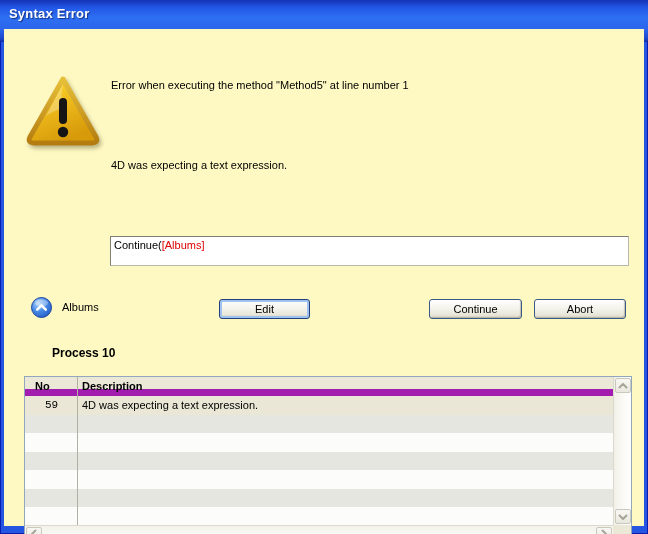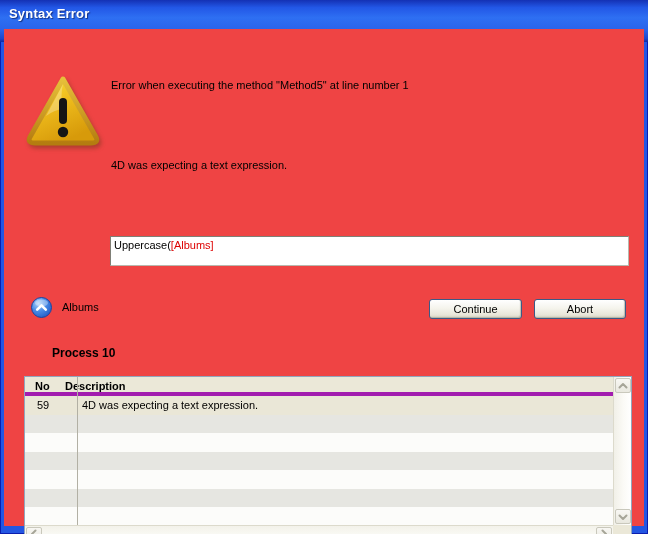--- a/index.html
+++ b/index.html
@@ -17,21 +17,21 @@
     background:linear-gradient(180deg,#1431b4 0%, #2257e6 18%, #2e6ff2 42%, #2a64ea 70%, #1c46cc 92%, #122aa0 100%);
   }
   .titlebar .title {
     position:absolute; left:9px; top:6px;
     font-size:13px; font-weight:bold; color:#ffffff;
     text-shadow:1px 1px 1px rgba(0,0,40,0.55);
     letter-spacing:0.2px;
   }
   .content {
     position:absolute; left:4px; top:29px; width:640px; height:497px;
-    background:#ef4444;
+    background:#fef9c3;
   }
 
   
   .warn-icon { position:absolute; left:20px; top:45px; width:78px; height:76px;
     filter:drop-shadow(2px 3px 2px rgba(60,50,10,0.35)); }
 
   .msg { position:absolute; font-size:11px; color:#000; }
   #msg1 { left:107px; top:50px; width:480px; }
   #msg2 { left:107px; top:130px; width:480px; }
 
@@ -71,34 +71,34 @@
 
   .process-label { position:absolute; left:24px; top:317px; font-size:12px; font-weight:bold; color:#000;padding-left:24px; }
 
   
   .err-table {
     position:absolute; left:20px; top:347px; width:608px; height:167px;
     background:#fbfbf8; border:1px solid #92a6bd;
   }
   .thead {
     position:absolute; left:0; top:0; width:588px; height:19px;
-    background:#ebe8d8; border-bottom:4px solid #a21caf;
+    background:#ebe8d8; border-bottom:7px solid #a21caf;
   }
   .th { position:absolute; top:3px; font-size:11px; font-weight:bold; color:#000; }
   #th-no { left:10px; }
-  #th-desc { left:40px; }
+  #th-desc { left:57px; }
 
   .tbody { position:absolute; left:0; top:19px; width:588px; height:129px; overflow:hidden; }
   .trow { position:relative; width:100%; height:18.5px; }
   .trow.data  { background:#eae7d7; }
   .trow.gray  { background:#e6e6e1; }
   .trow.white { background:#fcfcfa; }
   .trow.last  { height:18px; }
   .cell { position:absolute; top:3px; font-size:11px; color:#000; white-space:nowrap; }
-  .cell.no   { left:12px; }
+  .cell.no   { left:20px;font-family:Liberation Mono, monospace; }
   .cell.desc { left:57px; }
 
   .col-sep { position:absolute; left:52px; top:0; width:1px; height:148px; background:#b2b0a4; }
 
   
   .vsb {
     position:absolute; right:0; top:0; width:18px; height:148px;
     background:linear-gradient(90deg,#f1f0e8 0%, #fbfaf6 55%, #ffffff 100%);
     border-left:1px solid #dcdacc;
   }
@@ -146,39 +146,40 @@
       <path d="M39 5 L72 63 Q75 69 67 69 L11 69 Q3 69 6 63 Z" fill="url(#triFill)" stroke="url(#triEdge)" stroke-width="5" stroke-linejoin="round"></path>
       <path d="M39 10 L22 42 Q30 36 39 35 Q36 22 39 10 Z" fill="#ffffff" opacity="0.28"></path>
       <rect x="35" y="24" width="8" height="26" rx="4" fill="#151515"></rect>
       <circle cx="39" cy="58" r="5.2" fill="#151515"></circle>
     </svg>
 
     <div class="msg" id="msg1">Error when executing the method "Method5" at line number 1</div>
     <div class="msg" id="msg2">4D was expecting a text expression.</div>
 
     <div class="expr-box">
-      <span>Uppercase(</span><span class="hl">[Albums]</span>
+      <span>Continue(</span><span class="hl">[Albums]</span>
     </div>
 
     <div class="details">
       <svg width="21" height="21" viewBox="0 0 21 21">
         <defs>
           <radialGradient id="sphere" cx="0.35" cy="0.3" r="0.85">
             <stop offset="0" stop-color="#aed4fa"></stop>
             <stop offset="0.45" stop-color="#4a8ce6"></stop>
             <stop offset="1" stop-color="#1a52c0"></stop>
           </radialGradient>
         </defs>
         <circle cx="10.5" cy="10.5" r="10" fill="url(#sphere)" stroke="#1c44a0" stroke-width="1"></circle>
         <ellipse cx="10.5" cy="6" rx="6.5" ry="3.4" fill="#ffffff" opacity="0.35"></ellipse>
         <polyline points="6.2,12.6 10.5,8.3 14.8,12.6" fill="none" stroke="#ffffff" stroke-width="2.6" stroke-linecap="round" stroke-linejoin="round"></polyline>
       </svg>
       <span class="lbl">Albums</span>
     </div>
 
+    <button class="btn default" id="btn-edit">Edit</button>
     <button class="btn" id="btn-continue">Continue</button>
     <button class="btn" id="btn-abort">Abort</button>
 
     <div class="process-label">Process 10</div>
 
     <div class="err-table">
 
       <div class="thead">
         <span class="th" id="th-no">No</span>
         <span class="th" id="th-desc">Description</span>

